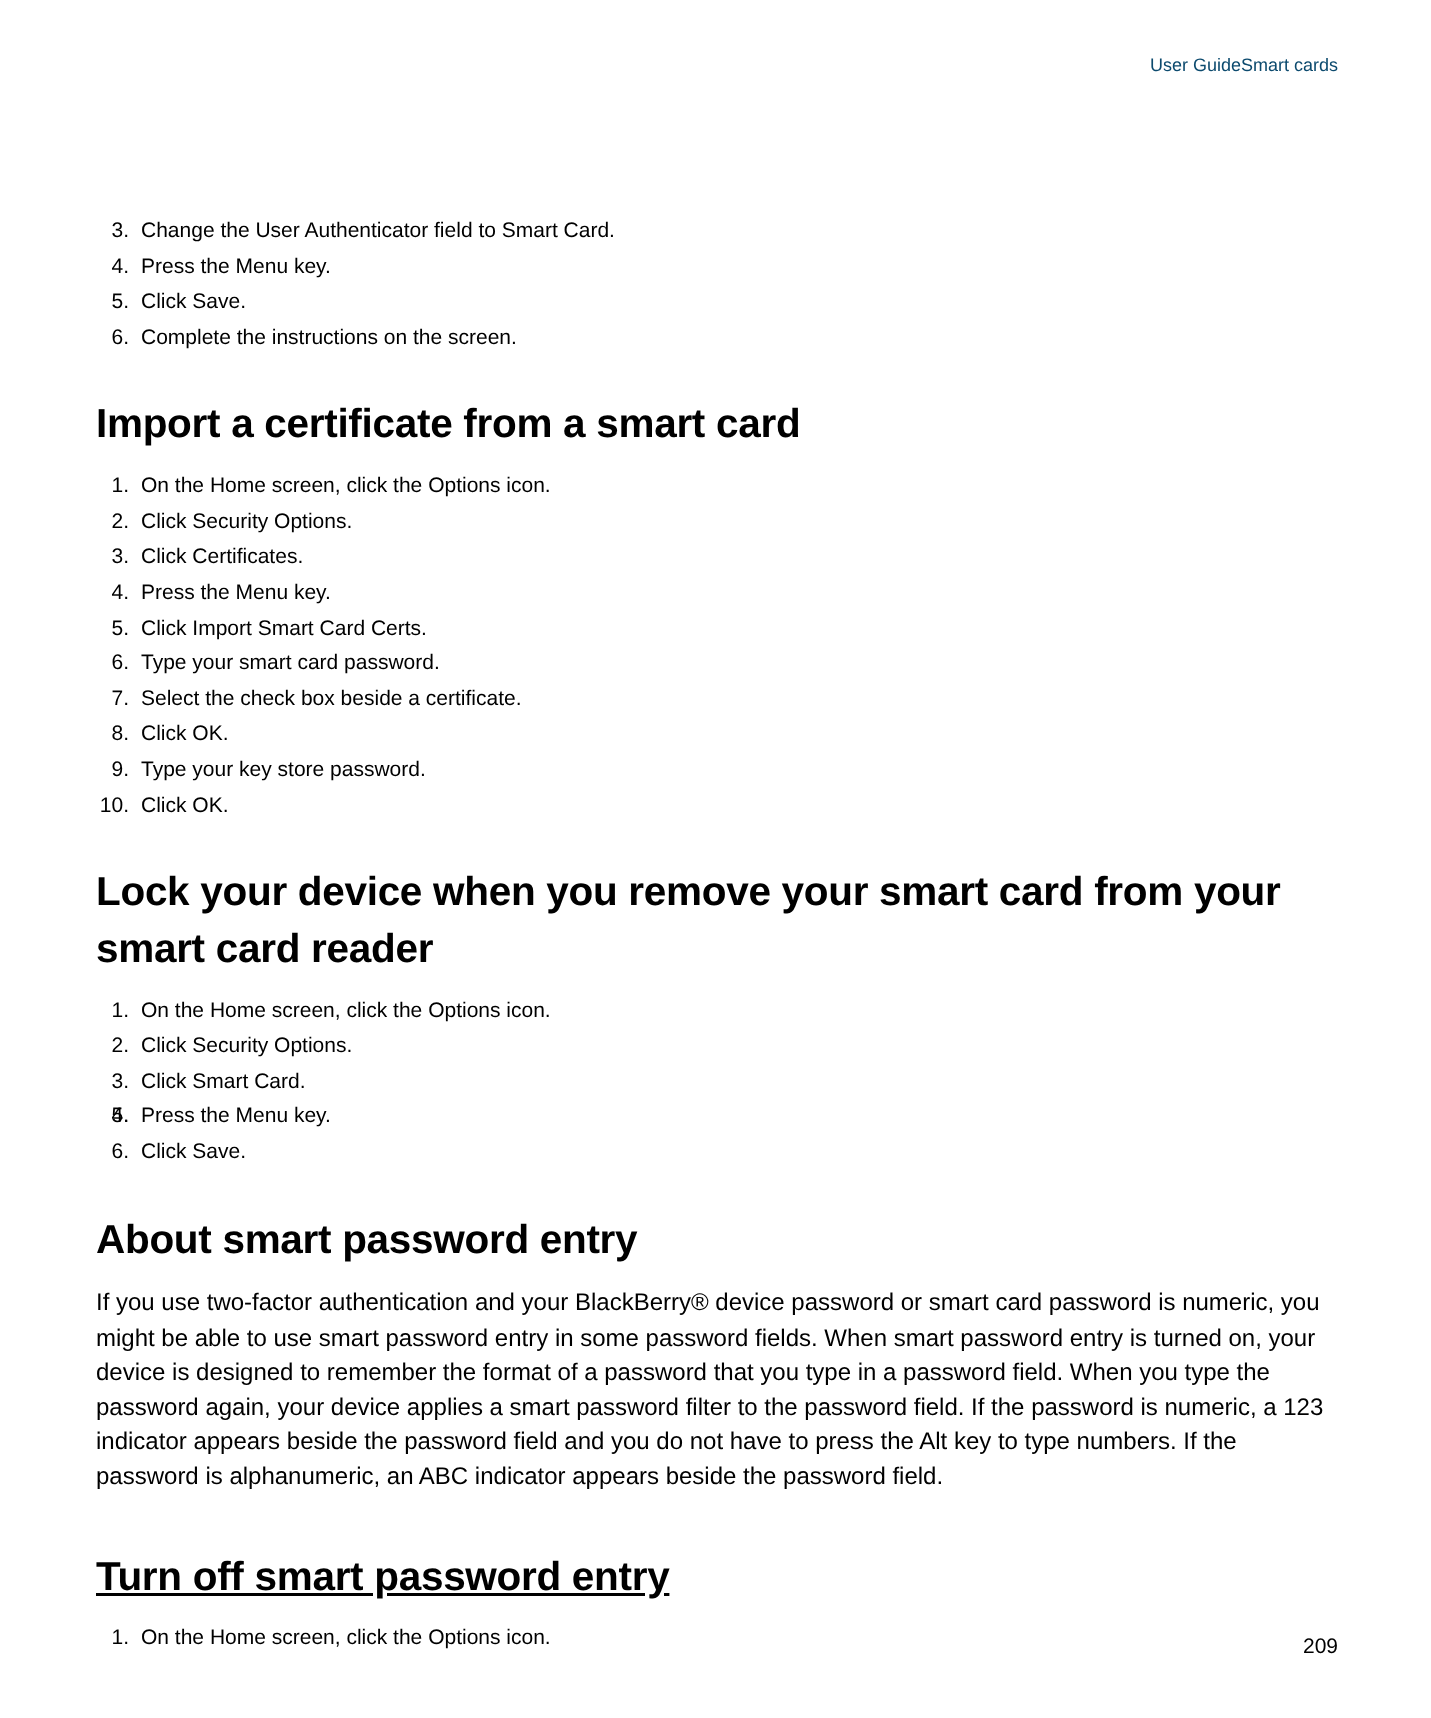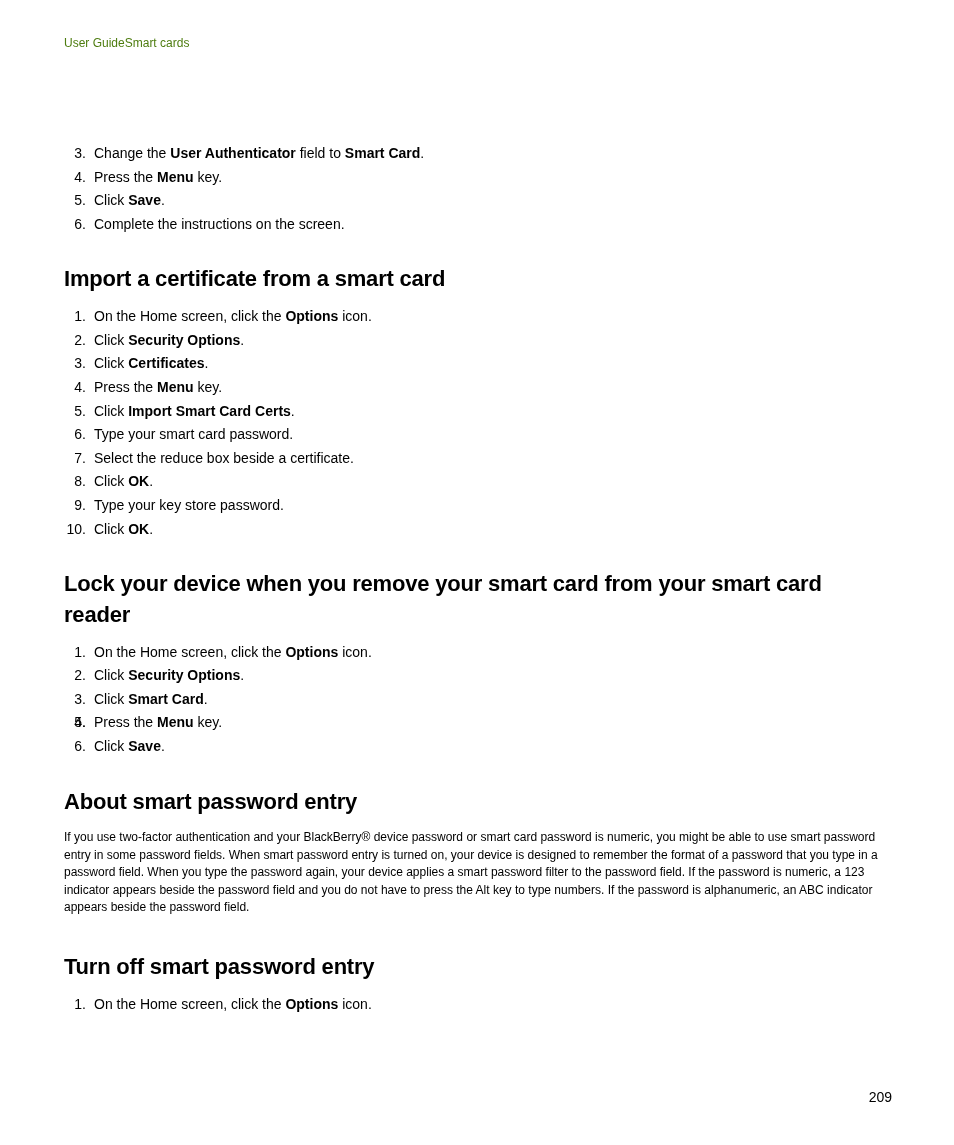--- a/index.html
+++ b/index.html
@@ -11,23 +11,23 @@
       font-family: "Segoe UI", Tahoma, Geneva, sans-serif;
       width: 954px;
       height: 1145px;
       background: #fff;
       color: #000;
       position: relative;
       padding: 36px 62px 36px 64px;
     }
     .page-header {
       display: flex;
-      justify-content: flex-start;
+      justify-content: flex-end;
       font-size: 12px;
-      color: #4d7c0f;
+      color: #0c4a6e;
       margin-bottom: 94px;
     }
     .content {
       font-size: 14px;
       line-height: 1.4;
     }
     ol.numbered {
       list-style: none;
       padding-left: 30px;
       margin-bottom: 22px;
@@ -38,33 +38,33 @@
       margin-bottom: 4px;
       font-size: 14px;
     }
     ol.numbered li .num {
       position: absolute;
       left: -30px;
       width: 22px;
       text-align: right;
     }
     h2.section-heading {
-      font-size: 22px;
+      font-size: 27px;
       font-weight: 700;
       margin-top: 30px;
       margin-bottom: 12px;
       letter-spacing: -0.2px;
     }
     p.para {
-      font-size: 12px;
+      font-size: 16px;
       line-height: 1.45;
       margin-bottom: 14px;
     }
     b {
-      font-weight: 700;
+      font-weight: 400;
     }
     .page-number {
       position: absolute;
       bottom: 40px;
       right: 62px;
       font-size: 14px;
     }
   </style>
 </head>
 <body>
@@ -84,39 +84,39 @@
     </ol>
 
   <h2 class="section-heading">Import a certificate from a smart card</h2>
   <ol class="numbered" id="sec1List">
       <li><span class="num">1.</span><span>On the Home screen, click the <b>Options</b> icon.</span></li>
       <li><span class="num">2.</span><span>Click <b>Security Options</b>.</span></li>
       <li><span class="num">3.</span><span>Click <b>Certificates</b>.</span></li>
       <li><span class="num">4.</span><span>Press the <b>Menu</b> key.</span></li>
       <li><span class="num">5.</span><span>Click <b>Import Smart Card Certs</b>.</span></li>
       <li><span class="num">6.</span><span>Type your smart card password.</span></li>
-      <li><span class="num">7.</span><span>Select the reduce box beside a certificate.</span></li>
+      <li><span class="num">7.</span><span>Select the check box beside a certificate.</span></li>
       <li><span class="num">8.</span><span>Click <b>OK</b>.</span></li>
       <li><span class="num">9.</span><span>Type your key store password.</span></li>
       <li><span class="num">10.</span><span>Click <b>OK</b>.</span></li>
     </ol>
 
   <h2 class="section-heading">Lock your device when you remove your smart card from your smart card reader</h2>
   <ol class="numbered" id="sec2List">
       <li><span class="num">1.</span><span>On the Home screen, click the <b>Options</b> icon.</span></li>
       <li><span class="num">2.</span><span>Click <b>Security Options</b>.</span></li>
       <li><span class="num">3.</span><span>Click <b>Smart Card</b>.</span></li>
       <li><span class="num">4.</span></li>
       <li><span class="num">5.</span><span>Press the <b>Menu</b> key.</span></li>
       <li><span class="num">6.</span><span>Click <b>Save</b>.</span></li>
     </ol>
 
   <h2 class="section-heading">About smart password entry</h2>
   <p class="para">If you use two-factor authentication and your BlackBerry® device password or smart card password is numeric, you might be able to use smart password entry in some password fields. When smart password entry is turned on, your device is designed to remember the format of a password that you type in a password field. When you type the password again, your device applies a smart password filter to the password field. If the password is numeric, a 123 indicator appears beside the password field and you do not have to press the Alt key to type numbers. If the password is alphanumeric, an ABC indicator appears beside the password field.</p>
 
-  <h2 class="section-heading" style="margin-top:36px;">Turn off smart password entry</h2>
+  <h2 class="section-heading" style="margin-top:36px;text-decoration:underline;">Turn off smart password entry</h2>
   <ol class="numbered" id="sec4List">
       <li><span class="num">1.</span><span>On the Home screen, click the <b>Options</b> icon.</span></li>
     </ol>
 
 </div>
 
 <div class="page-number">209</div>
 
 </body></html>

